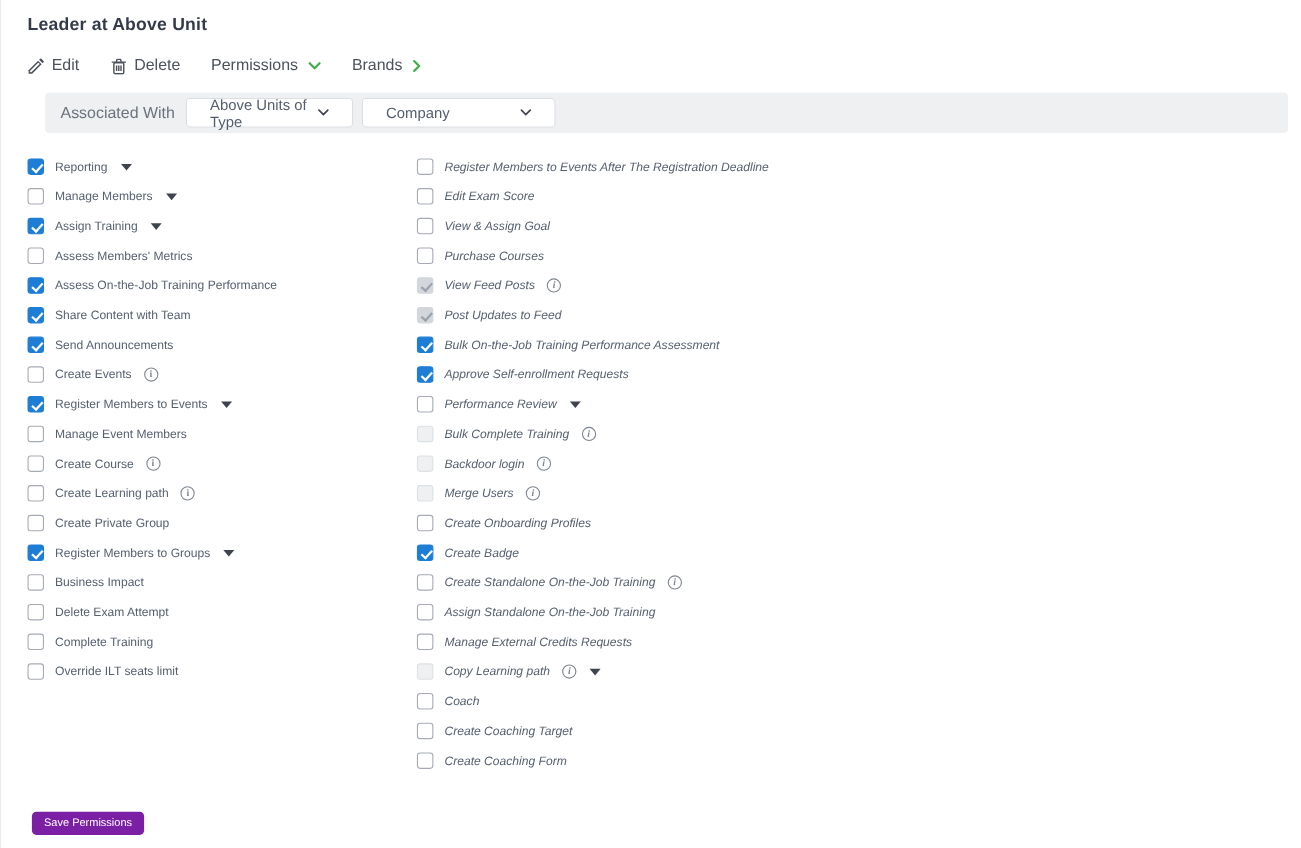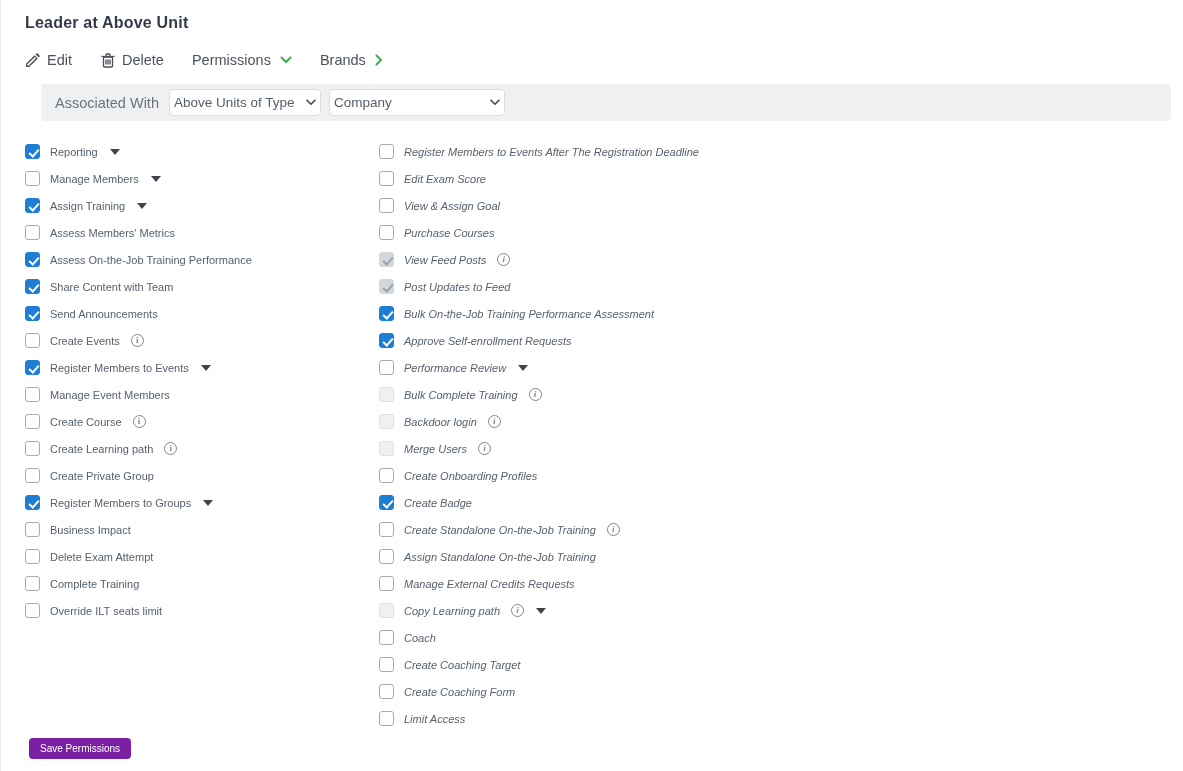--- a/index.html
+++ b/index.html
@@ -31,21 +31,21 @@
     background:#eef0f2;
     border-radius:4px;
     display:flex; align-items:center;
     padding-left:14px;
     gap:8px;
   }
   .filter-label { font-size:14.5px; color:#6b737f; margin-right:2px; }
   .select {
     height:27px; background:#fff; border:1px solid #dcdfe2; border-radius:4px;
     display:flex; align-items:center; justify-content:space-between;
-    padding:0 4px; font-size:13.5px; color:#535e6c; cursor:pointer;
+    padding:0 21px; font-size:13.5px; color:#535e6c; cursor:pointer;
   }
   .select-type { width:152px; }
   .select-entity { width:176px;align-items:center; }
   .select .sel-chev { margin-left:8px; display:inline-flex; }
 
   
   .perm-grid { display:flex; margin-top:17px; }
   .perm-col { display:flex; flex-direction:column; }
   .perm-col-left { width:354px; }
   .perm-col-right { flex:1;font-style:italic; }
@@ -326,22 +326,18 @@
           <span class="perm-label">Coach</span>
         </div>
         <div class="perm-row">
           <span class="cb unchecked"></span>
           <span class="perm-label">Create Coaching Target</span>
         </div>
         <div class="perm-row">
           <span class="cb unchecked"></span>
           <span class="perm-label">Create Coaching Form</span>
         </div>
-        <div class="perm-row">
-          <span class="cb unchecked"></span>
-          <span class="perm-label">Limit Access</span>
-        </div>
       </div>
   </div>
 
 </div>
 
 <button class="save-btn">Save Permissions</button>
 
 </body></html>

